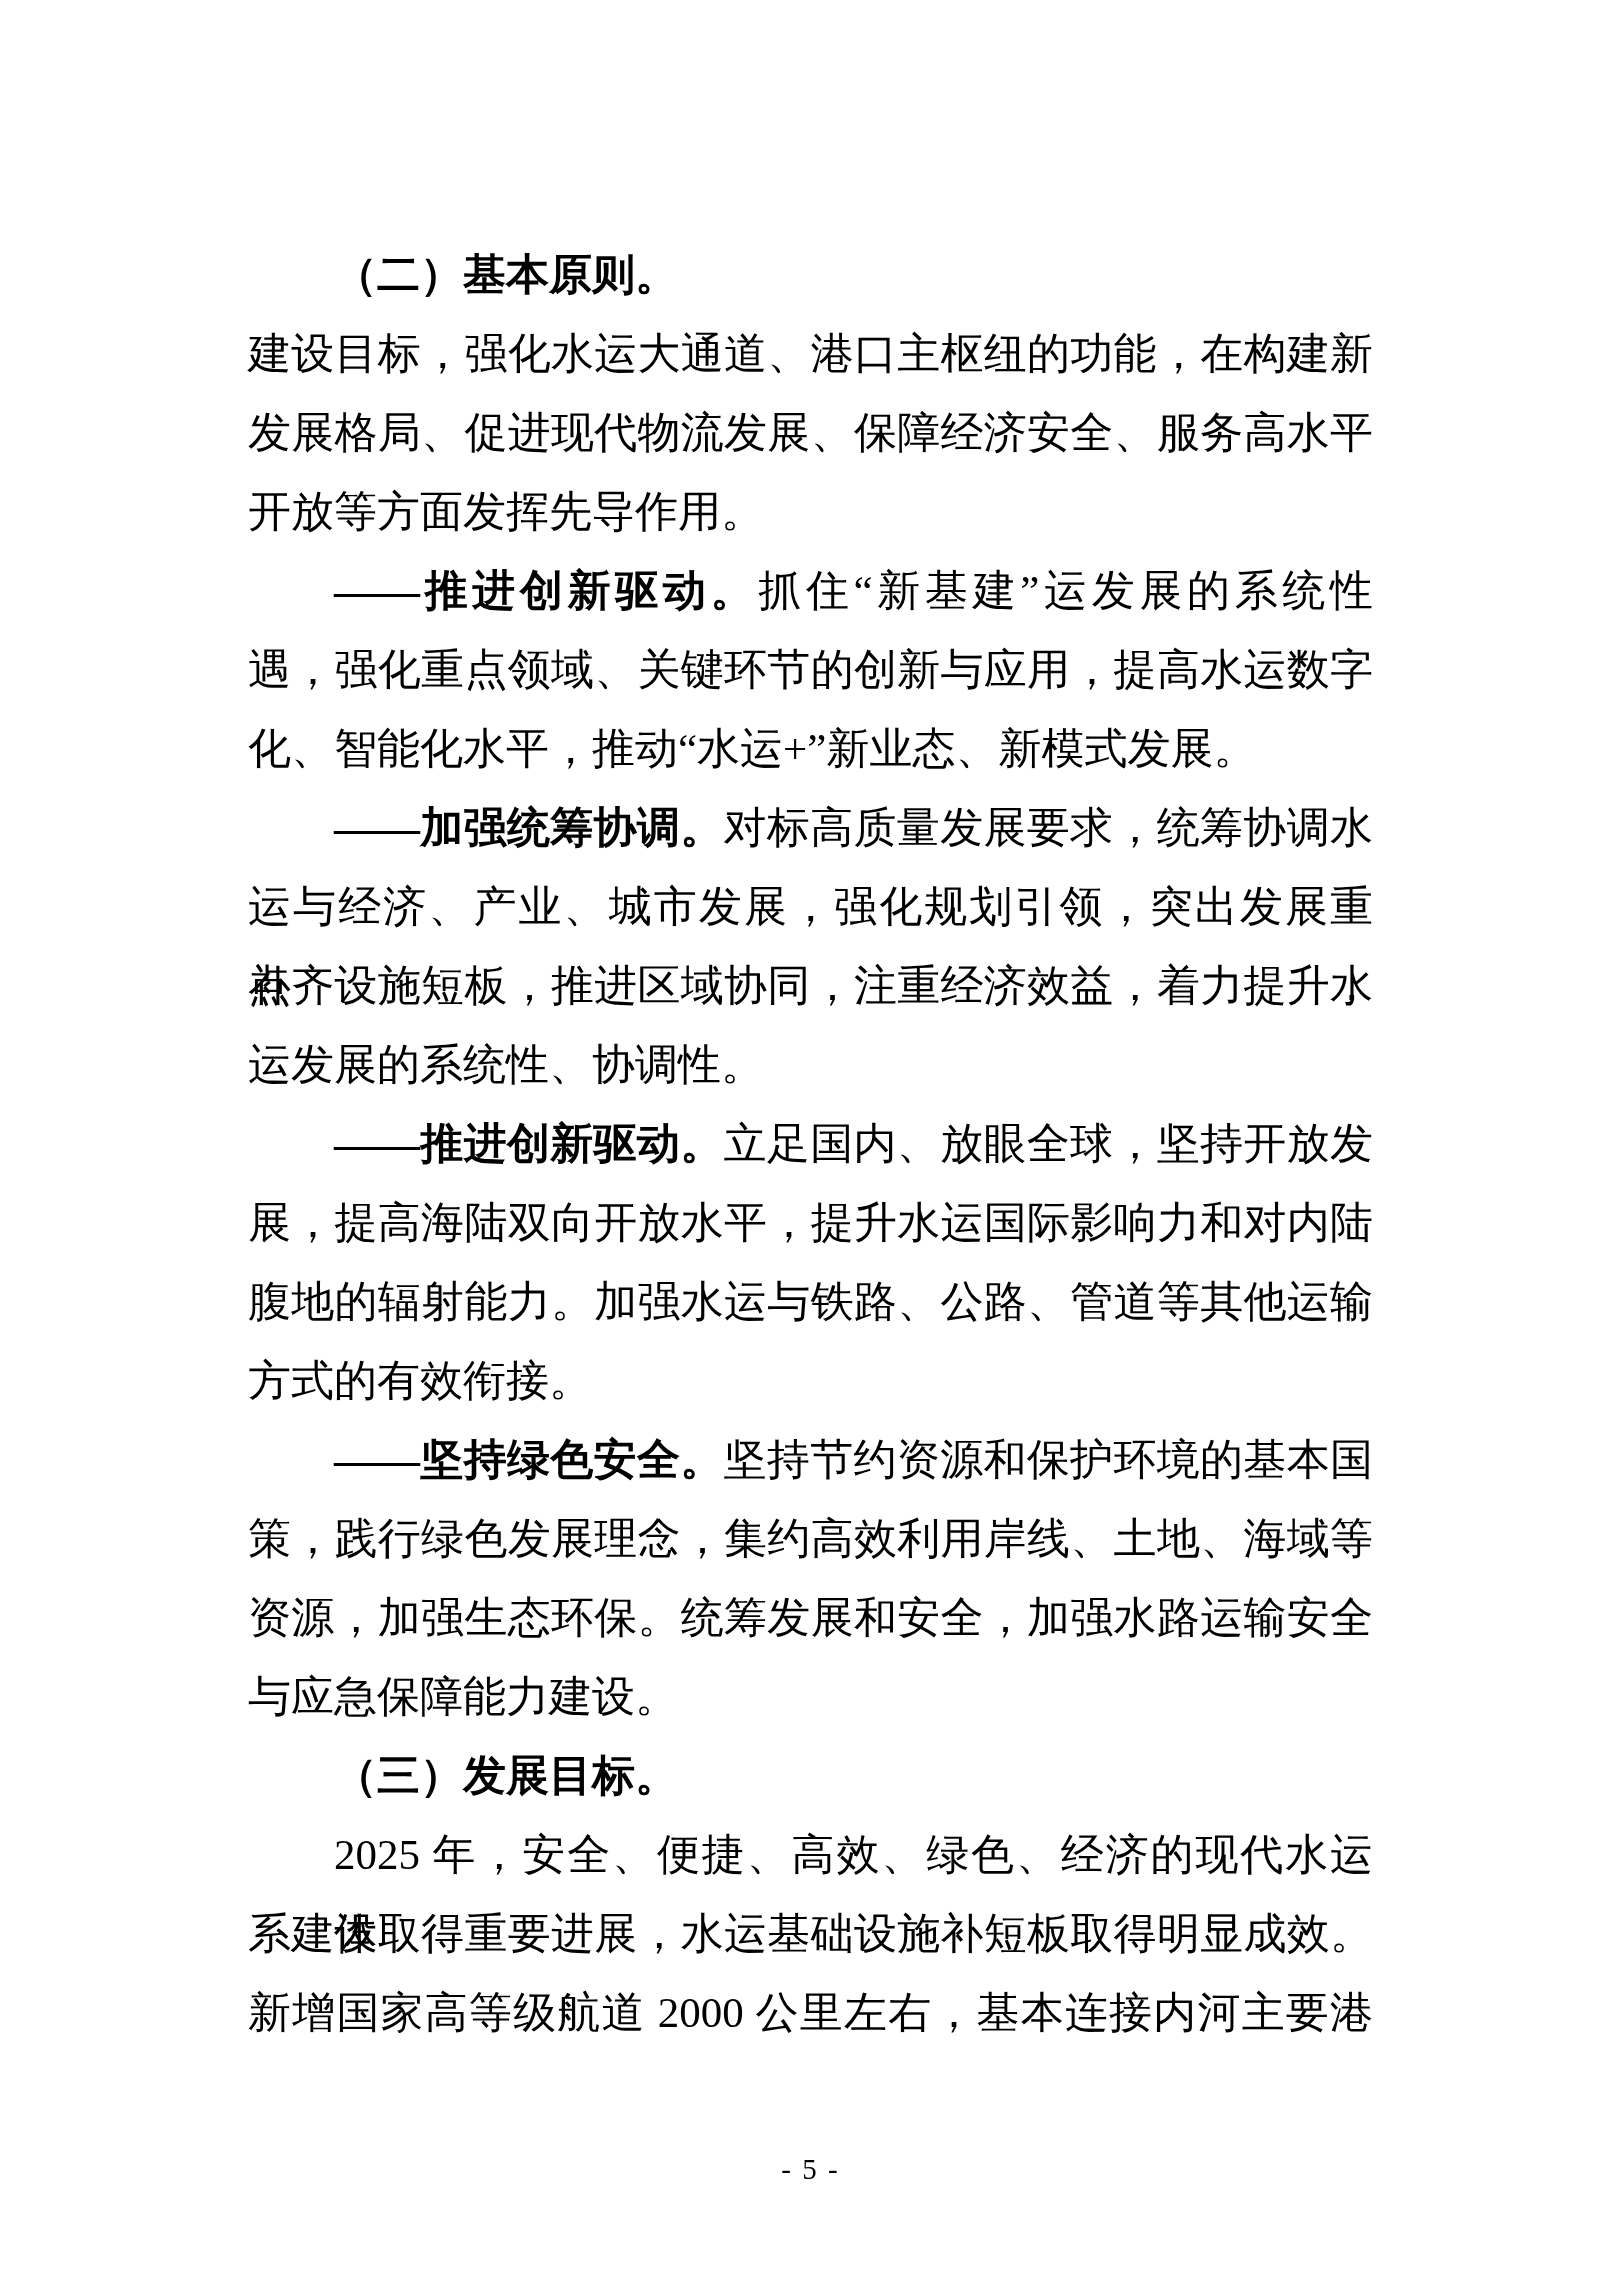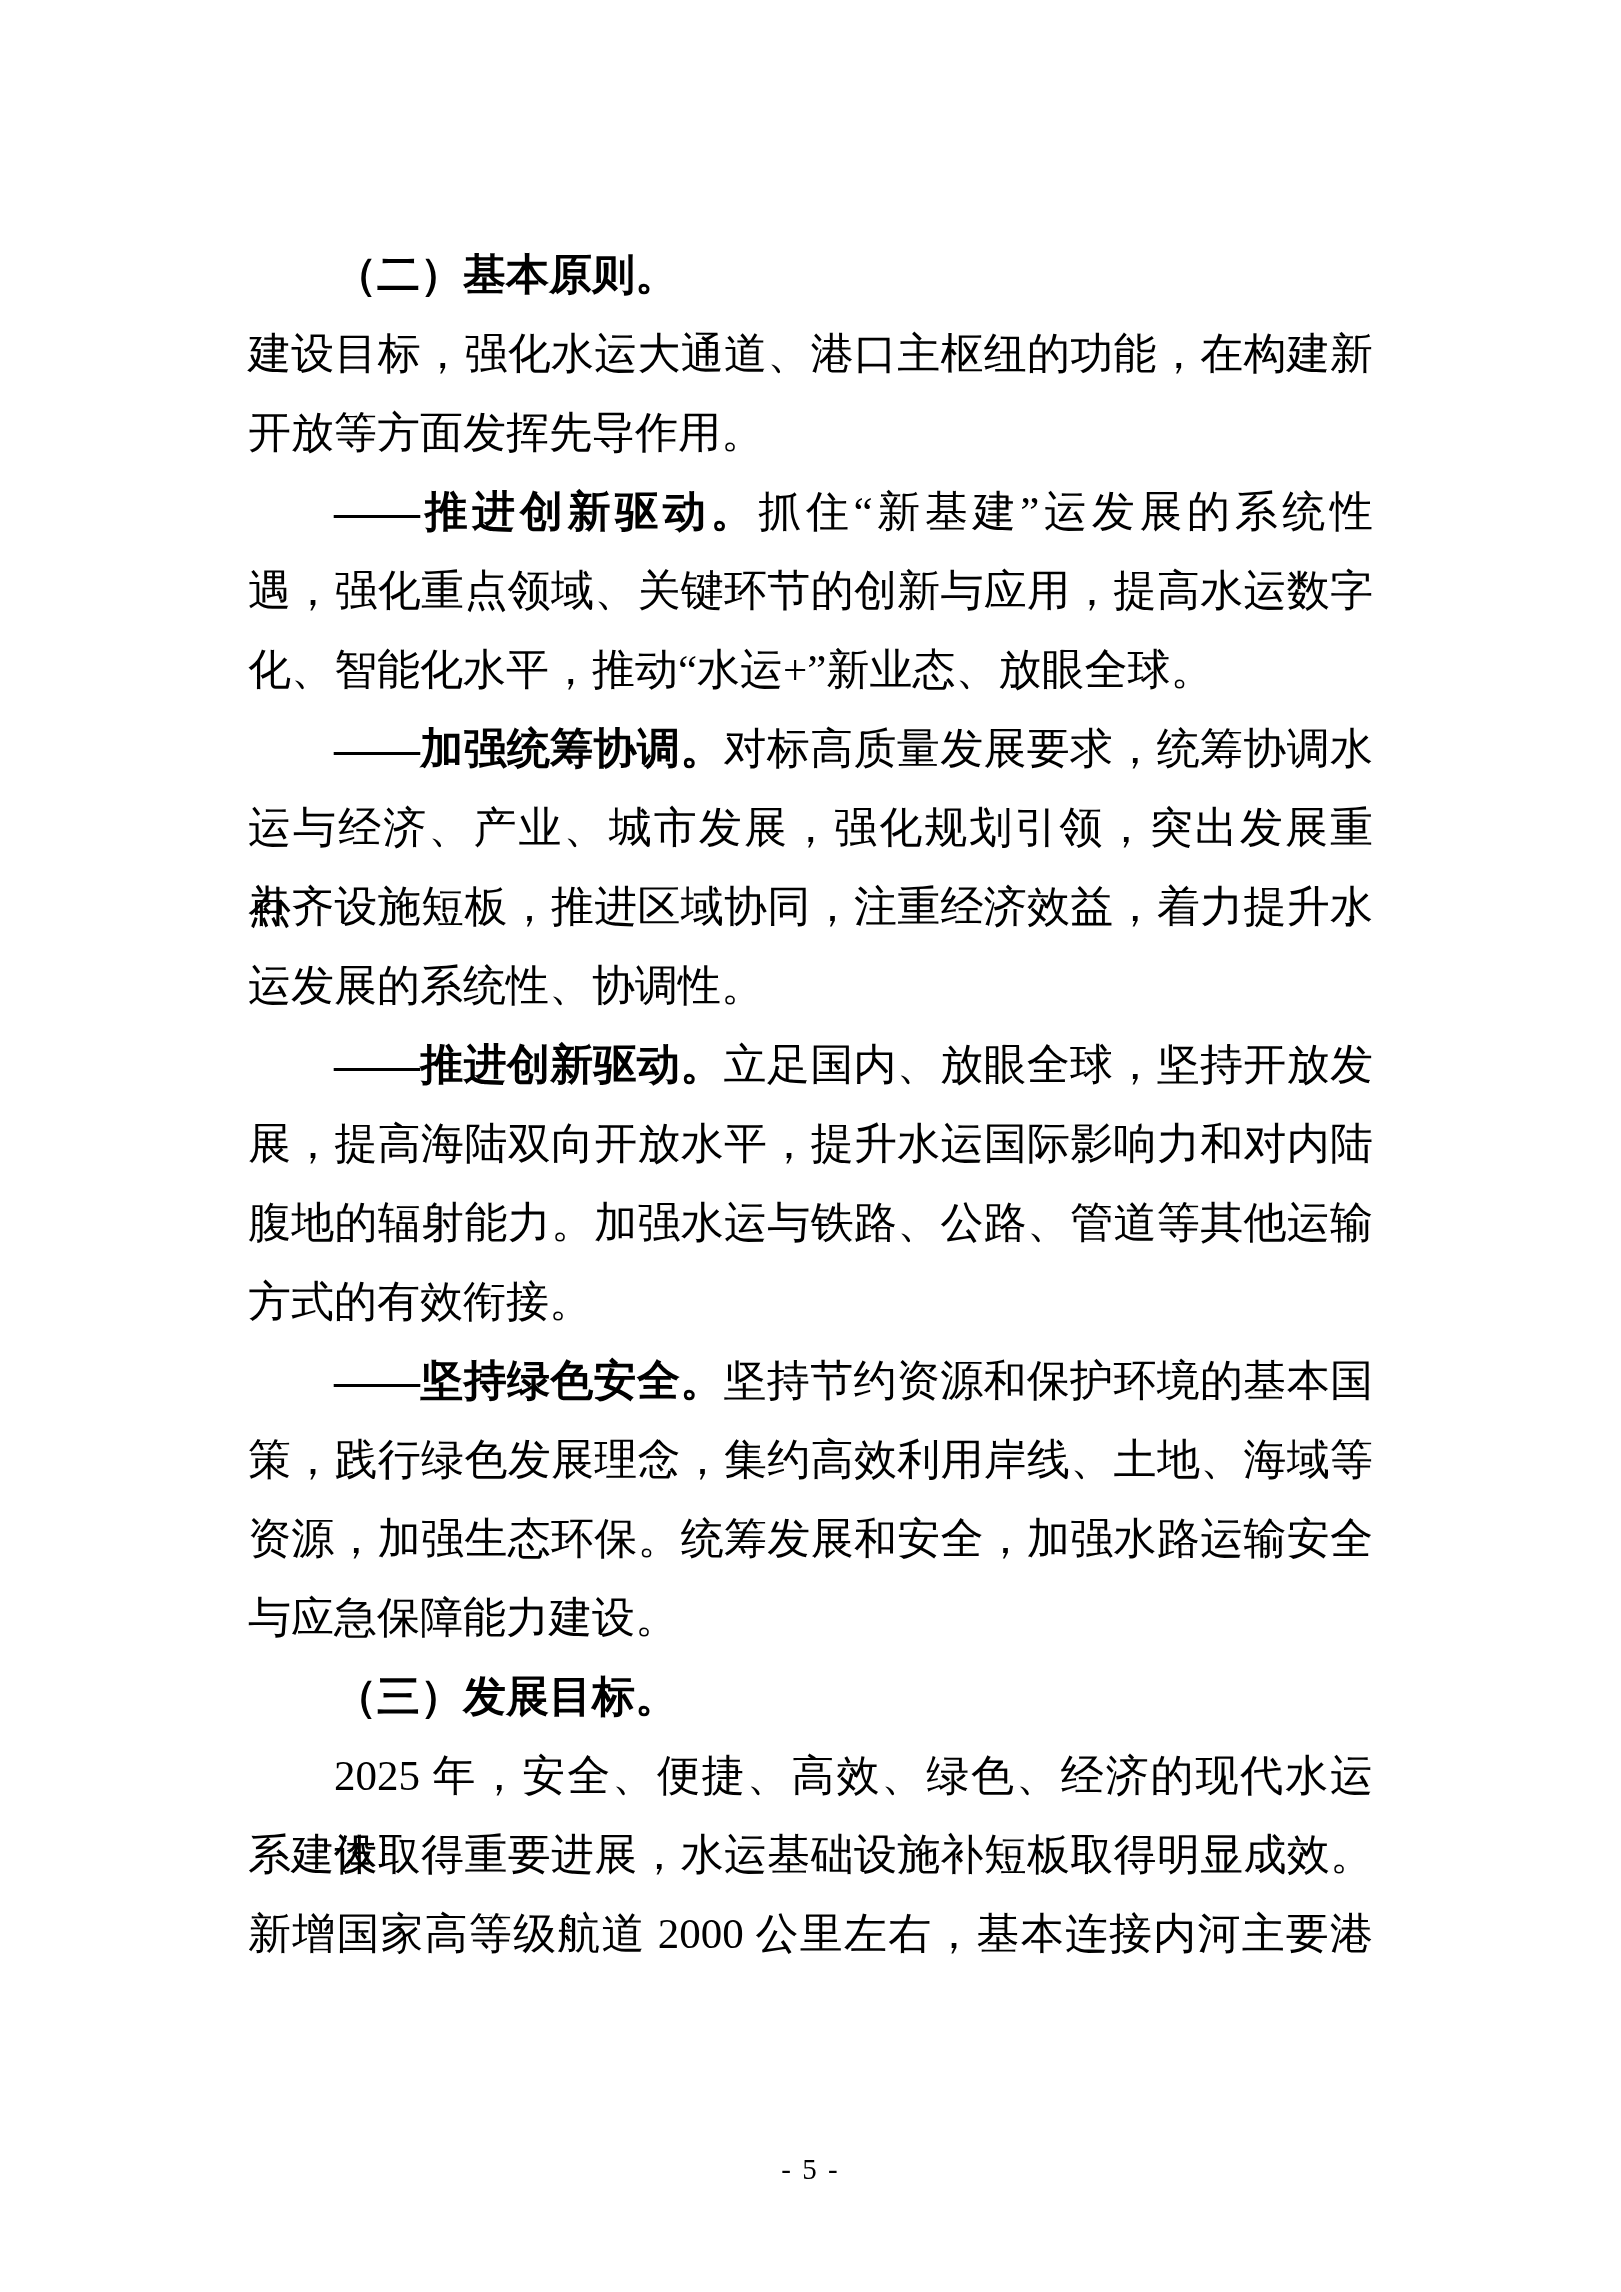--- a/index.html
+++ b/index.html
@@ -57,24 +57,25 @@
     color: #000000;
   }
 </style>
 </head>
 <body>
 
 <div class="page">
   <div class="text-block" id="textBlock">
       <div class="line indent heading"><span class="bold">（二）基本原则。</span></div>
       <div class="line fill"><span>建设目标，强化水运大通道、港口主枢纽的功能，在构建新</span></div>
+      <div class="line fill"><span>发展格局、促进现代物流发展、保障经济安全、服务高水平</span></div>
       <div class="line"><span>开放等方面发挥先导作用。</span></div>
       <div class="line fill indent"><span class="bold">——推进创新驱动。</span><span>抓住“新基建”运发展的系统性</span></div>
       <div class="line fill"><span>遇，强化重点领域、关键环节的创新与应用，提高水运数字</span></div>
-      <div class="line"><span>化、智能化水平，推动“水运+”新业态、放眼全球。</span></div>
+      <div class="line"><span>化、智能化水平，推动“水运+”新业态、新模式发展。</span></div>
       <div class="line fill indent"><span class="bold">——加强统筹协调。</span><span>对标高质量发展要求，统筹协调水</span></div>
       <div class="line fill"><span>运与经济、产业、城市发展，强化规划引领，突出发展重点，</span></div>
       <div class="line fill"><span>补齐设施短板，推进区域协同，注重经济效益，着力提升水</span></div>
       <div class="line"><span>运发展的系统性、协调性。</span></div>
       <div class="line fill indent"><span class="bold">——推进创新驱动。</span><span>立足国内、放眼全球，坚持开放发</span></div>
       <div class="line fill"><span>展，提高海陆双向开放水平，提升水运国际影响力和对内陆</span></div>
       <div class="line fill"><span>腹地的辐射能力。加强水运与铁路、公路、管道等其他运输</span></div>
       <div class="line"><span>方式的有效衔接。</span></div>
       <div class="line fill indent"><span class="bold">——坚持绿色安全。</span><span>坚持节约资源和保护环境的基本国</span></div>
       <div class="line fill"><span>策，践行绿色发展理念，集约高效利用岸线、土地、海域等</span></div>

